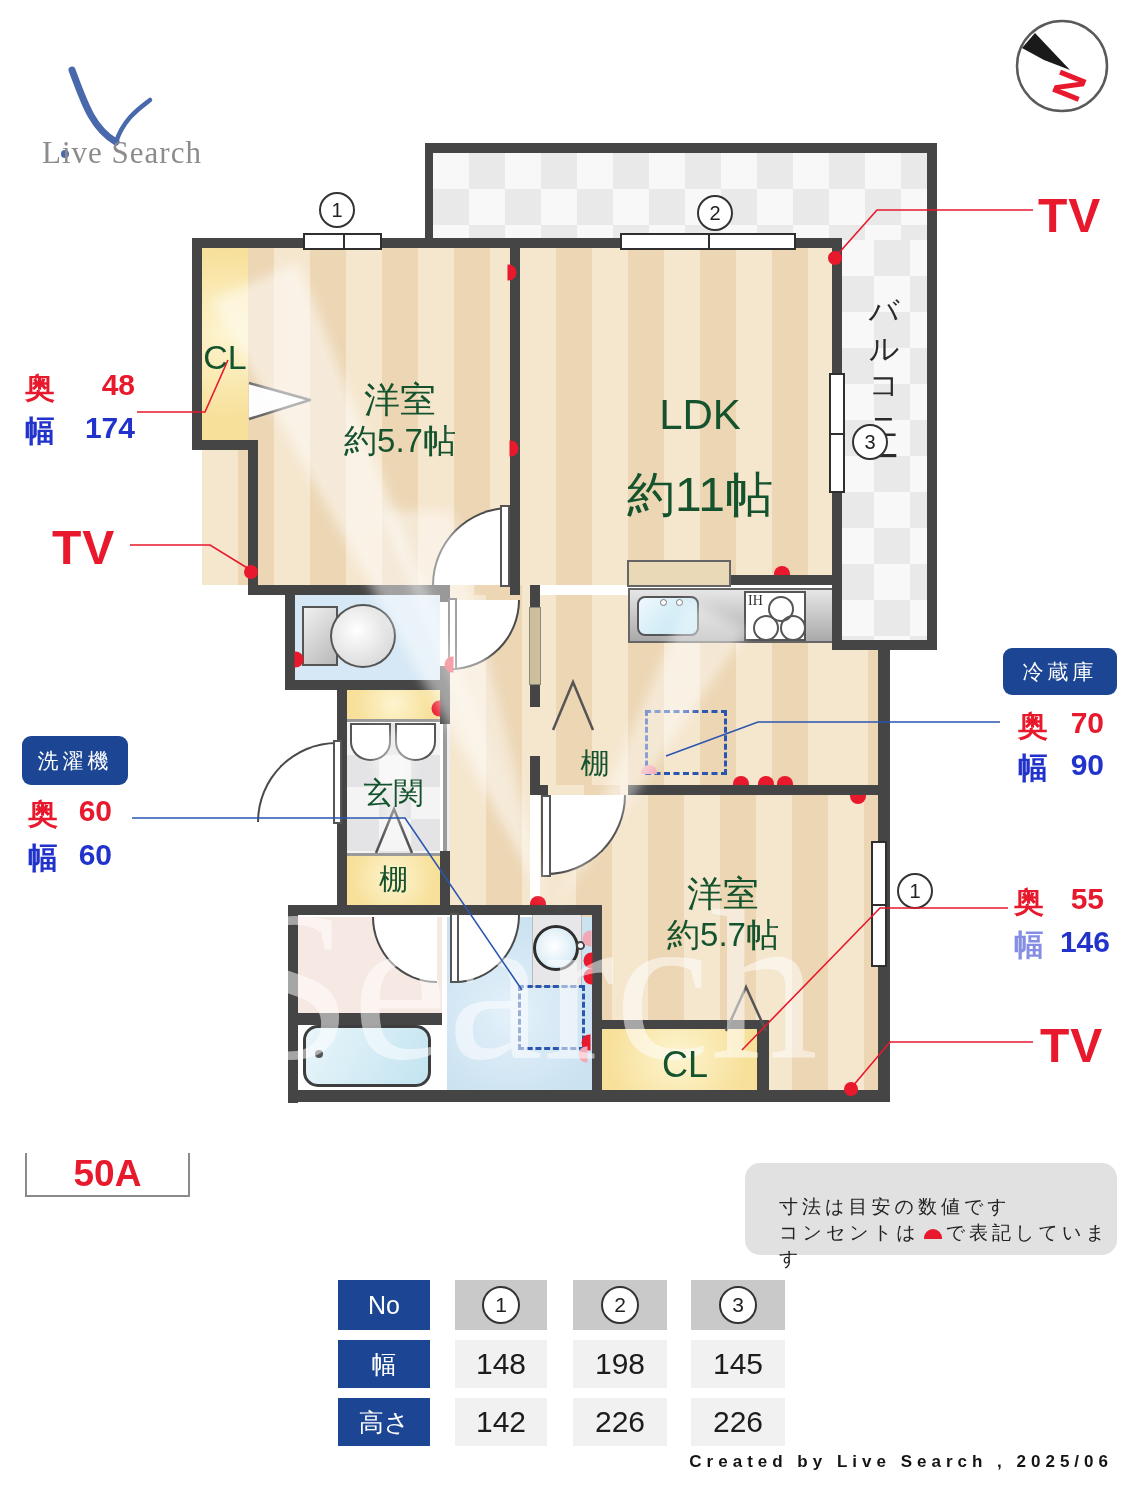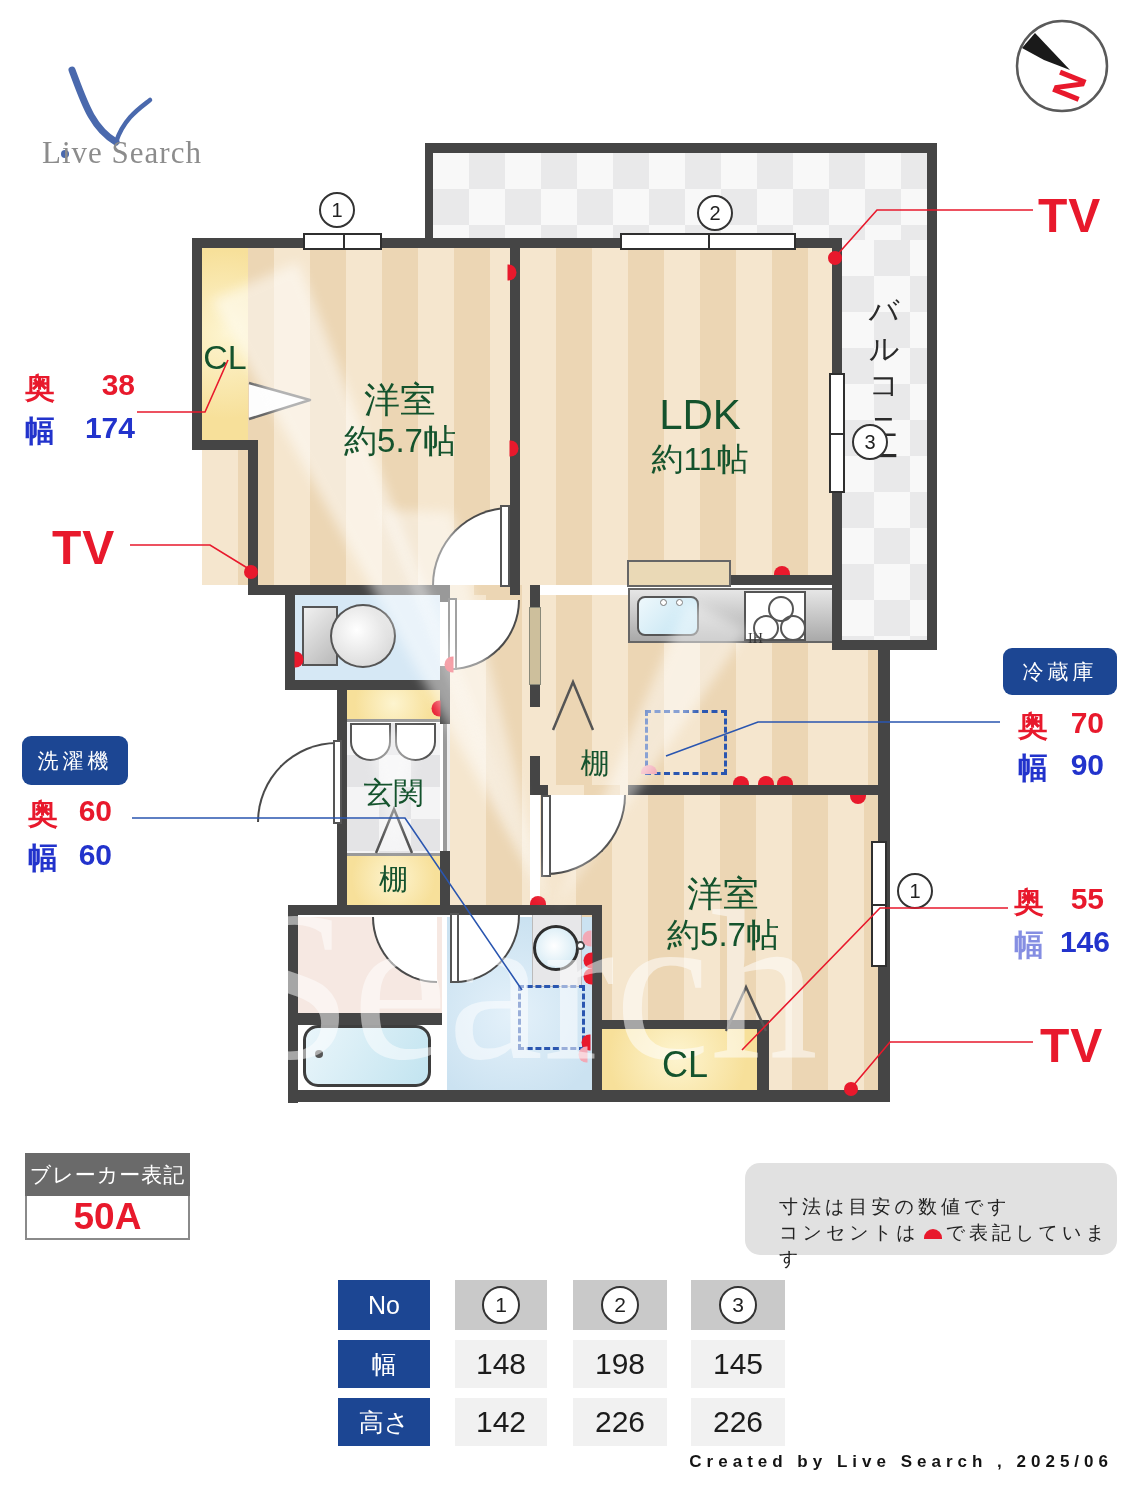--- a/index.html
+++ b/index.html
@@ -88,21 +88,21 @@
 
   <div class="abs btile" style="left:433px;top:153px;width:494px;height:87px;"></div>
   <div class="abs btile" style="left:838px;top:240px;width:89px;height:408px;"></div>
 
   <div class="fix" style="left:627px;top:560px;width:104px;height:27px;background:#ead9b6;border:2px solid #666;"></div>
   <div class="fix" style="left:628px;top:588px;width:212px;height:55px;background:linear-gradient(#e6e6e6,#a9a9a9);border:2px solid #666;"></div>
   <div class="fix" style="left:637px;top:596px;width:62px;height:40px;background:linear-gradient(135deg,#eef8fc,#bfe3f2);border:2px solid #555;border-radius:8px;"></div>
   <div class="fix" style="left:660px;top:599px;width:7px;height:7px;border:1.5px solid #777;border-radius:50%;background:#fff;"></div>
   <div class="fix" style="left:676px;top:599px;width:7px;height:7px;border:1.5px solid #777;border-radius:50%;background:#fff;"></div>
   <div class="fix" style="left:744px;top:591px;width:62px;height:50px;background:#fff;border:2px solid #555;">
-    <span style="position:absolute;left:2px;top:0px;font-family:'Liberation Serif',serif;font-size:14px;color:#333;margin-top:38px;">IH</span>
+    <span style="position:absolute;left:2px;top:0px;font-family:'Liberation Serif',serif;font-size:14px;color:#333;">IH</span>
     <div style="position:absolute;left:22px;top:3px;width:22px;height:22px;border:2px solid #555;border-radius:50%;"></div>
     <div style="position:absolute;left:7px;top:22px;width:22px;height:22px;border:2px solid #555;border-radius:50%;"></div>
     <div style="position:absolute;left:34px;top:22px;width:22px;height:22px;border:2px solid #555;border-radius:50%;"></div>
   </div>
 
   <div class="fix" style="left:302px;top:606px;width:36px;height:60px;background:linear-gradient(135deg,#f0f0f0,#b9b9b9);border:2px solid #555;"></div>
   <div class="fix" style="left:330px;top:604px;width:66px;height:64px;background:radial-gradient(circle at 40% 40%,#ffffff,#cfcfcf);border:2px solid #555;border-radius:50%;"></div>
 
   <div class="fix" style="left:303px;top:1025px;width:128px;height:62px;background:linear-gradient(120deg,#e9f5fa,#c2e4f0);border:3px solid #3d3d3d;border-radius:15px;"></div>
   <div class="fix" style="left:315px;top:1050px;width:8px;height:8px;background:#555;border-radius:50%;"></div>
@@ -220,21 +220,21 @@
   </svg>
 
   <div class="wm">Live Search</div>
 
   <div class="rlabel" style="left:300px;top:378px;width:200px;">
     <div style="font-size:36px;">洋室</div>
     <div style="font-size:33px;">約5.7帖</div>
   </div>
   <div class="rlabel" style="left:600px;top:390px;width:200px;">
     <div style="font-size:42px;">LDK</div>
-    <div style="font-size:32px;">約11帖</div>
+    <div style="font-size:48px;margin-top:26px;">約11帖</div>
   </div>
   <div class="rlabel" style="left:623px;top:872px;width:200px;">
     <div style="font-size:36px;">洋室</div>
     <div style="font-size:33px;">約5.7帖</div>
   </div>
   <div class="rlabel" style="left:866px;top:248px;height:230px;writing-mode:vertical-rl;font-size:30px;letter-spacing:7px;color:#2b2b2b;">バルコニー</div>
   <div class="rlabel" style="left:197px;top:337px;width:56px;font-size:34px;">CL</div>
   <div class="rlabel" style="left:620px;top:1043px;width:130px;font-size:36px;">CL</div>
   <div class="rlabel" style="left:347px;top:775px;width:93px;font-size:30px;">玄関</div>
   <div class="rlabel" style="left:347px;top:862px;width:93px;font-size:29px;">棚</div>
@@ -253,21 +253,21 @@
     <circle cx="835" cy="258" r="7" fill="#e8192c"></circle>
     <polyline points="1008,908 880,908 742,1050" fill="none" stroke="#e8192c" stroke-width="1.6"></polyline>
     <polyline points="1033,1042 890,1042 852,1087" fill="none" stroke="#e8192c" stroke-width="1.6"></polyline>
     <circle cx="851" cy="1089" r="7" fill="#e8192c"></circle>
     <polyline points="132,818 405,818 522,990" fill="none" stroke="#2a56b0" stroke-width="1.6"></polyline>
     <polyline points="1000,722 758,722 666,756" fill="none" stroke="#2a56b0" stroke-width="1.6"></polyline>
   </svg>
 
   <div class="dim red" style="left:25px;top:368px;width:110px;">
     <span>奥</span>
-    <span>38</span>
+    <span>48</span>
   </div>
   <div class="dim blue" style="left:25px;top:411px;width:110px;">
     <span>幅</span>
     <span>174</span>
   </div>
   <div class="tv" style="left:52px;top:520px;">TV</div>
   <div class="tv" style="left:1038px;top:188px;">TV</div>
   <div class="tv" style="left:1040px;top:1018px;">TV</div>
 
   <div class="tag" style="left:22px;top:736px;width:106px;height:49px;">洗濯機</div>
@@ -293,21 +293,20 @@
   <div class="dim red" style="left:1014px;top:882px;width:90px;">
     <span>奥</span>
     <span>55</span>
   </div>
   <div class="dim blue" style="left:1014px;top:925px;width:96px;">
     <span style="opacity:.55;">幅</span>
     <span>146</span>
   </div>
 
   <div class="abs" style="left:25px;top:1153px;width:165px;z-index:70;">
-    <div style="height:43px;background:#6a6a6a;color:#fff;display:flex;align-items:center;justify-content:center;font-size:21px;letter-spacing:1px;">ブレーカー表記</div>
     <div style="height:44px;background:#fff;border:2px solid #8a8a8a;border-top:none;display:flex;align-items:center;justify-content:center;font-size:37px;font-weight:bold;color:#e8192c;box-sizing:border-box;">50A</div>
   </div>
 
   <div class="note">
     <div style="margin-top:11px;">寸法は目安の数値です</div>
     <div>
       <span>コンセントは</span><span style="display:inline-block;width:18px;height:10px;background:#e8192c;border-radius:9px 9px 0 0;margin:0 4px;"></span><span>で表記しています</span>
     </div>
   </div>
 

